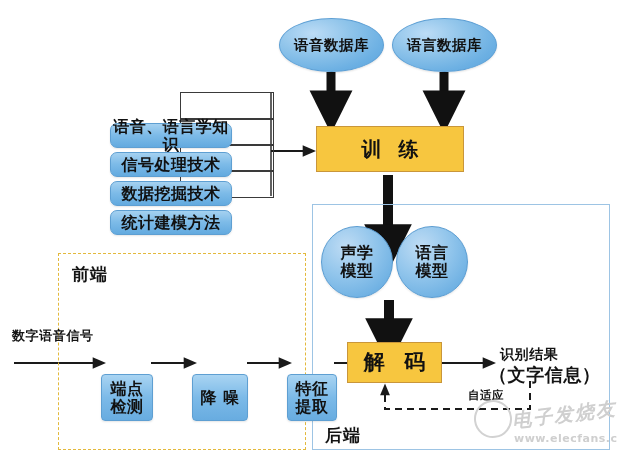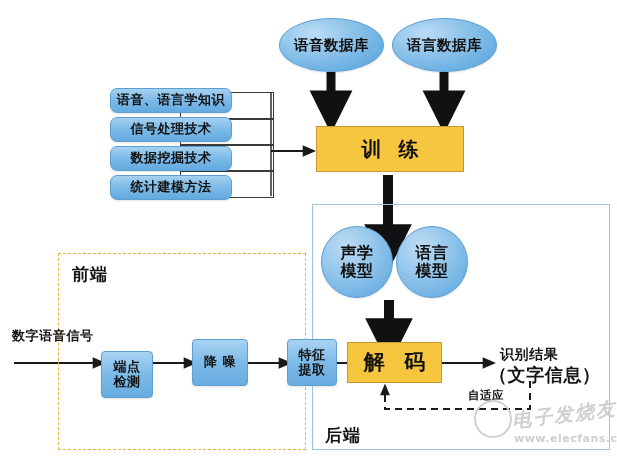--- a/index.html
+++ b/index.html
@@ -34,22 +34,23 @@
     background: radial-gradient(ellipse at 32% 28%, #bcdcf6 0%, #8fc4ea 38%, #6cb0e3 72%, #5ba3dc 100%);
     border: 1px solid #5d9fd4;
     font-size: 14.5px;
     box-shadow: 0 1px 2px rgba(0,0,0,0.12);
   }
   
   .blue-box {
     border-radius: 7px;
     background: linear-gradient(180deg, #a5d1f0 0%, #7dbbe8 48%, #63aadf 100%);
     border: 1px solid #5e9fd2;
-    font-size: 13px;
+    font-size: 16px;
     box-shadow: 0 1px 2px rgba(0,0,0,0.10);
+    margin-top: 35px;
   }
   .blue-box.sq {
     border-radius: 4px;
     background: linear-gradient(180deg, #a9d4f2 0%, #7cbae8 50%, #68ace0 100%);
   }
   
   .circle-model {
     border-radius: 50%;
     background: radial-gradient(circle at 34% 28%, #bfdcf4 0%, #93c6ec 42%, #6fb1e3 78%, #5da5dc 100%);
     border: 1px solid #5a9cd1;
@@ -241,21 +242,21 @@
     <span>声学</span>
     <span>模型</span>
   </div>
   <div class="node circle-model" style="left:396px; top:226px; width:72px; height:72px; flex-direction:column;">
     <span>语言</span>
     <span>模型</span>
   </div>
 
   <div class="plain-text" style="left:12px; top:316px;margin-top:12px;">数字语音信号</div>
 
-  <div class="node blue-box sq" style="left:101px; top:351px; width:52px; height:47px; flex-direction:column;">
+  <div class="node blue-box sq" style="left:101px; top:339px; width:52px; height:47px; flex-direction:column;">
     <span>端点</span>
     <span>检测</span>
   </div>
   <div class="node blue-box sq" style="left:192px; top:339px; width:56px; height:47px;">
     <span>降 噪</span>
   </div>
   <div class="node blue-box sq" style="left:287px; top:339px; width:50px; height:47px; flex-direction:column;font-family:Liberation Serif, serif;">
     <span>特征</span>
     <span>提取</span>
   </div>

